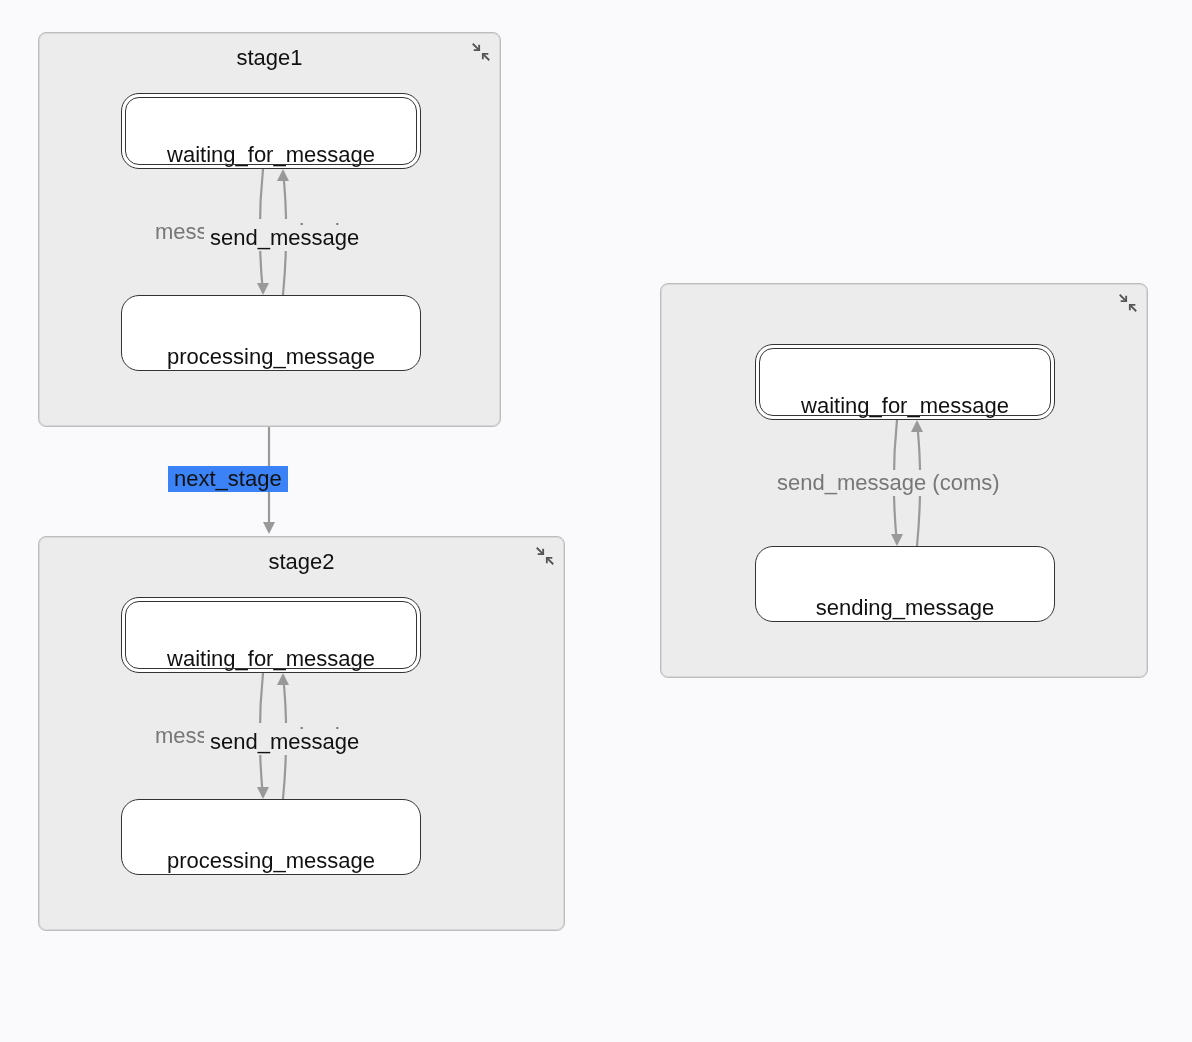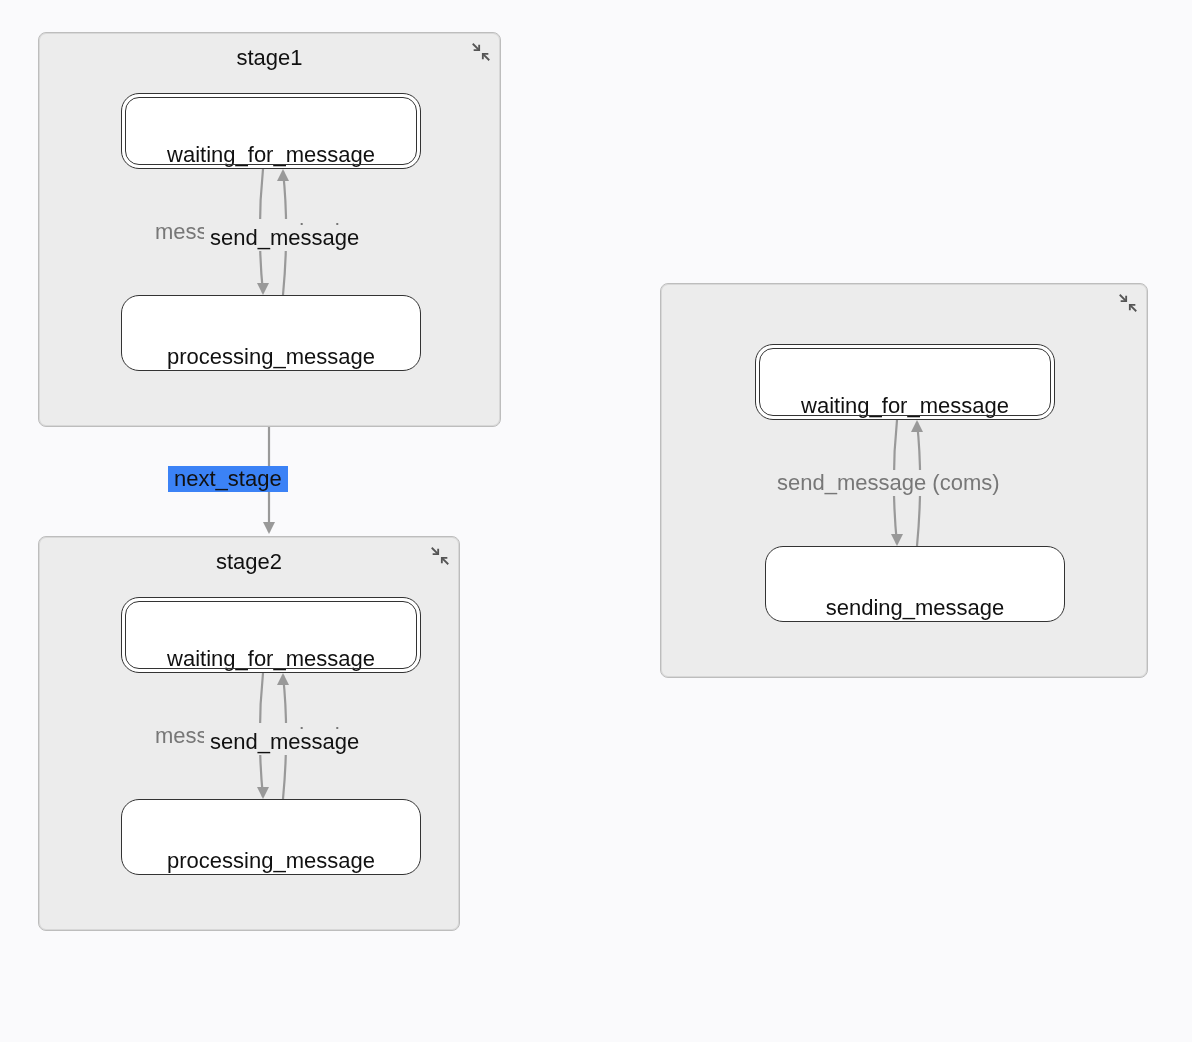--- a/index.html
+++ b/index.html
@@ -124,21 +124,21 @@
       <polygon class="arrow-head" points="244,136 238,148 250,148"></polygon>
     </svg>
   </div>
 
   <svg class="arrows" width="1192" height="1042" style="z-index:0;">
     <path class="arrow" d="M269 427 L269 532"></path>
     <polygon class="arrow-head" points="269,534 263,522 275,522"></polygon>
   </svg>
   <div class="edge-label" style="left:168px; top:466px;">next_stage</div>
 
-  <div class="compound" style="left:38px; top:536px; width:422px; height:395px;padding-left:24px;">
+  <div class="compound" style="left:38px; top:536px; width:527px; height:395px;padding-left:24px;">
     <div class="compound-title">stage2</div>
 
     <div class="collapse-icon">
       <svg viewBox="0 0 24 24" width="22" height="22">
         <path d="M4 10 L10 10 L10 4" stroke="currentColor" stroke-width="2" fill="none"></path>
         <path d="M20 14 L14 14 L14 20" stroke="currentColor" stroke-width="2" fill="none"></path>
         <path d="M10 10 L3 3" stroke="currentColor" stroke-width="2"></path>
         <path d="M14 14 L21 21" stroke="currentColor" stroke-width="2"></path>
       </svg>
     </div>
@@ -170,21 +170,21 @@
         <path d="M20 14 L14 14 L14 20" stroke="currentColor" stroke-width="2" fill="none"></path>
         <path d="M10 10 L3 3" stroke="currentColor" stroke-width="2"></path>
         <path d="M14 14 L21 21" stroke="currentColor" stroke-width="2"></path>
       </svg>
     </div>
 
     <div class="state initial" style="left:94px; top:60px; width:300px; height:76px;">
         <span>waiting_for_message</span>
       </div>
 
-    <div class="state" style="left:94px; top:262px; width:300px; height:76px;margin-left:10px;">
+    <div class="state" style="left:94px; top:262px; width:300px; height:76px;">
         <span>sending_message</span>
       </div>
 
     <div class="edge-label inner back" style="left:110px; top:186px;">send_message (coms)</div>
 
     <svg class="arrows" width="488" height="395">
       <path class="arrow" d="M236 136 C232 175, 232 220, 236 260"></path>
       <polygon class="arrow-head" points="236,262 230,250 242,250"></polygon>
       <path class="arrow" d="M256 262 C260 220, 260 175, 256 138"></path>
       <polygon class="arrow-head" points="256,136 250,148 262,148"></polygon>

